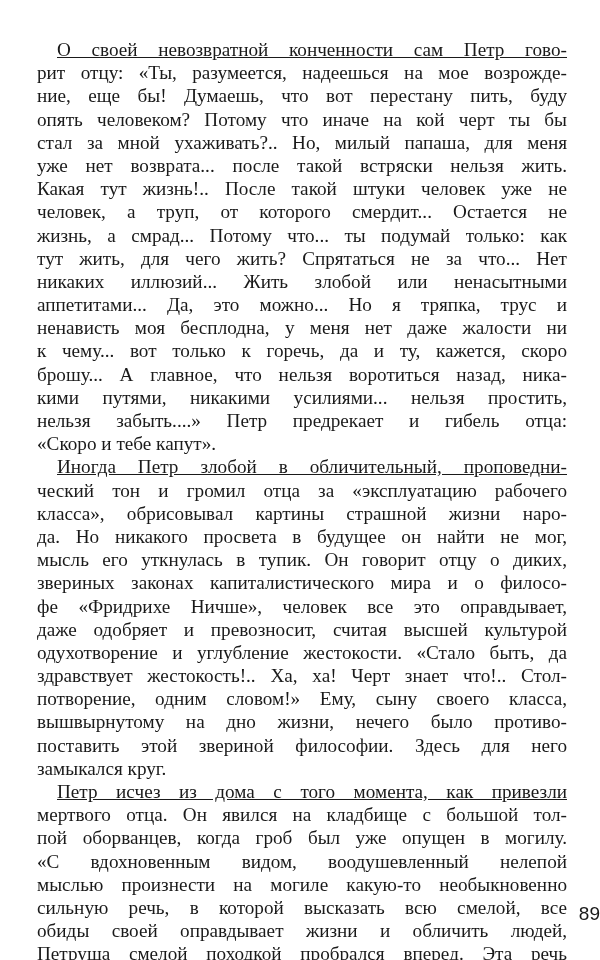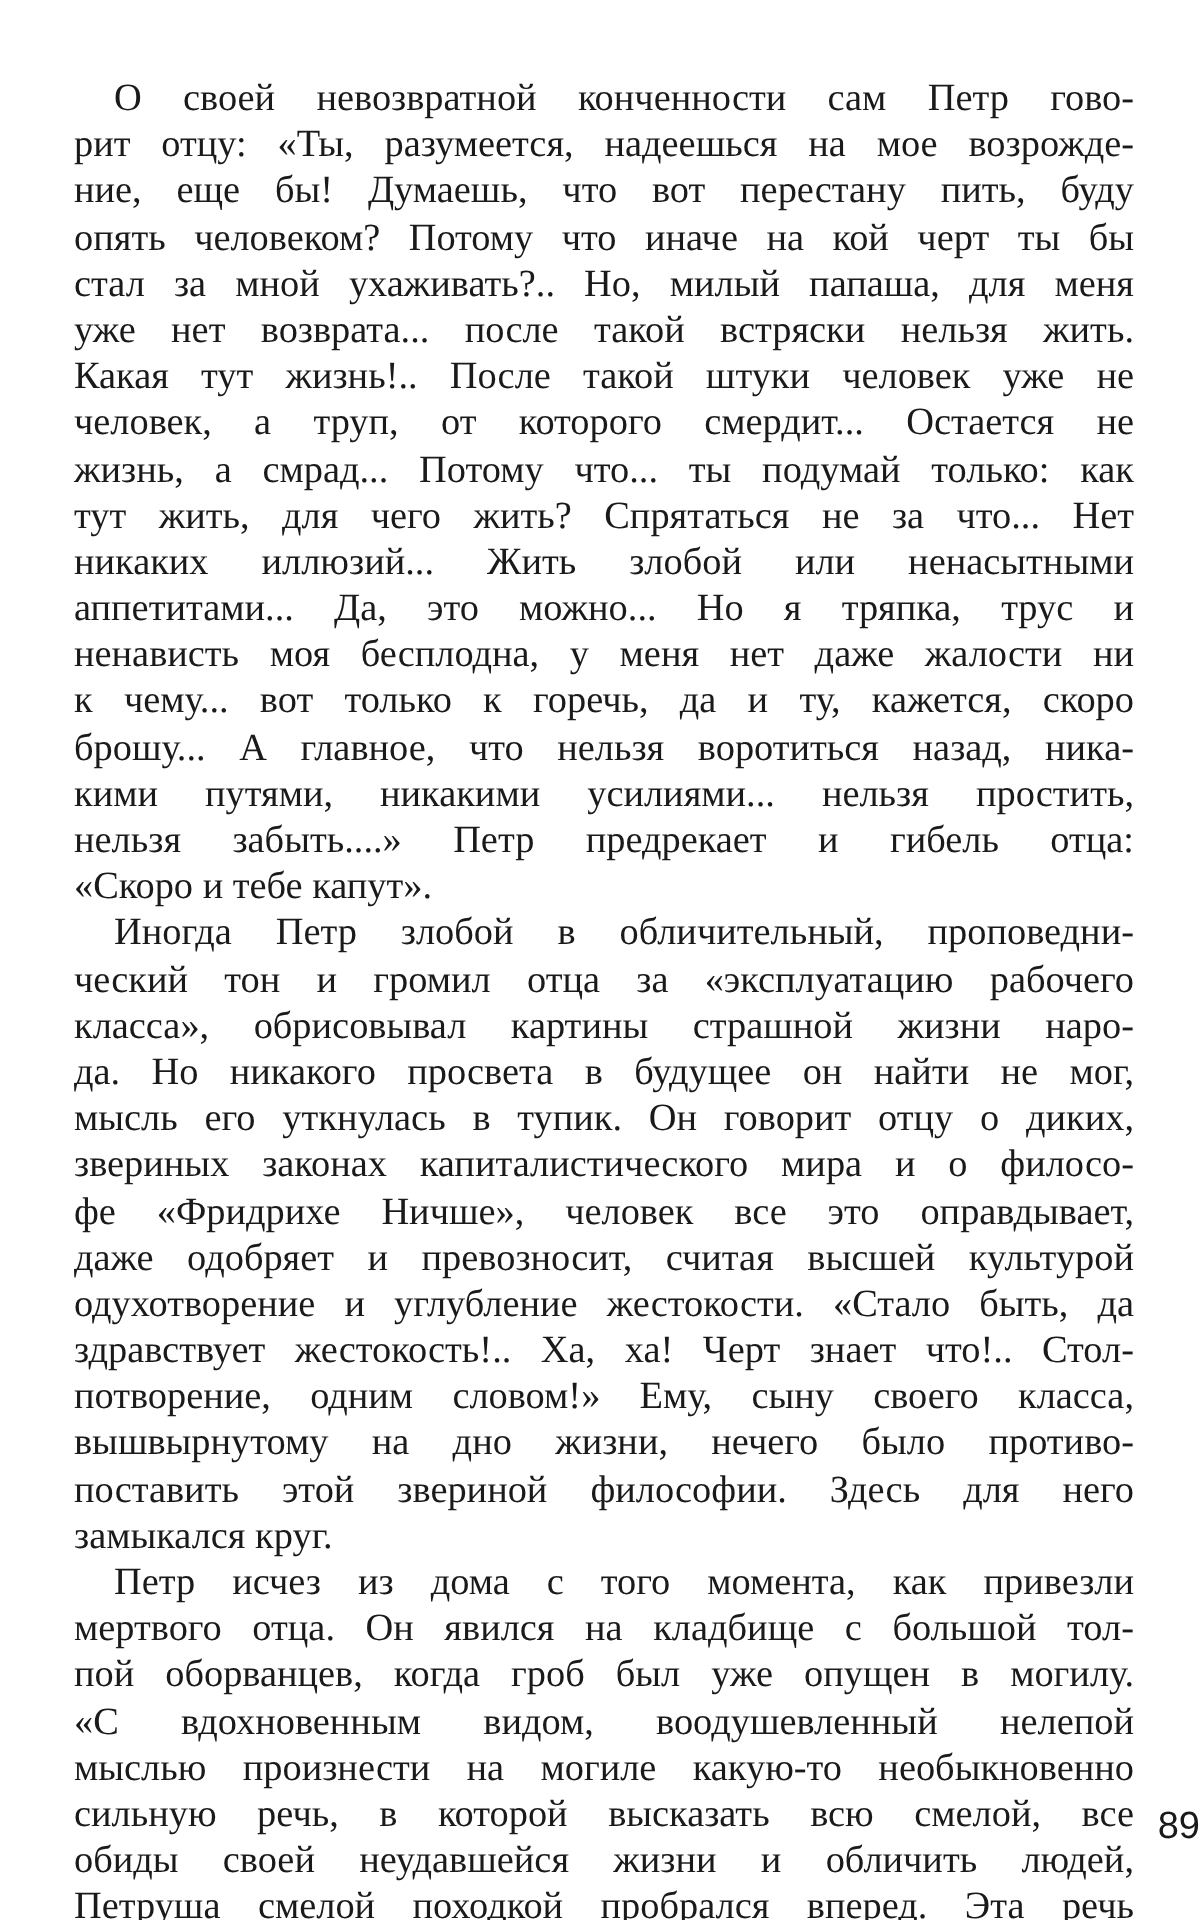--- a/index.html
+++ b/index.html
@@ -15,21 +15,21 @@
     color: #1a1a1a;
   }
   .line {
     display: block;
     height: 23.2px;
     white-space: nowrap;
     text-align: justify;
     text-align-last: justify;
   }
   .line.last { text-align-last: left; }
-  .line.indent { padding-left: 20px; }
+  .line.indent { padding-left: 20px; text-decoration: underline; }
   .page-number {
     position: absolute;
     top: 903px;
     left: 0;
     width: 600px;
     text-align: right;
     font-family: Liberation Sans, sans-serif;
     font-size: 19px;
     color: #1a1a1a;
   }
@@ -74,19 +74,19 @@
     <span class="line">поставить этой звериной философии. Здесь для него</span>
     <span class="line last">замыкался круг.</span>
   </div>
   <div>
     <span class="line indent">Петр исчез из дома с того момента, как привезли</span>
     <span class="line">мертвого отца. Он явился на кладбище с большой тол-</span>
     <span class="line">пой оборванцев, когда гроб был уже опущен в могилу.</span>
     <span class="line">«С вдохновенным видом, воодушевленный нелепой</span>
     <span class="line">мыслью произнести на могиле какую-то необыкновенно</span>
     <span class="line">сильную речь, в которой высказать всю смелой, все</span>
-    <span class="line">обиды своей неудавшейся жизни и обличить людей,</span>
+    <span class="line">обиды своей оправдывает жизни и обличить людей,</span>
     <span class="line">Петруша смелой походкой пробрался вперед. Эта речь</span>
 
   </div>
 </div>
 
 <div class="page-number">89</div>
 
 </body></html>

